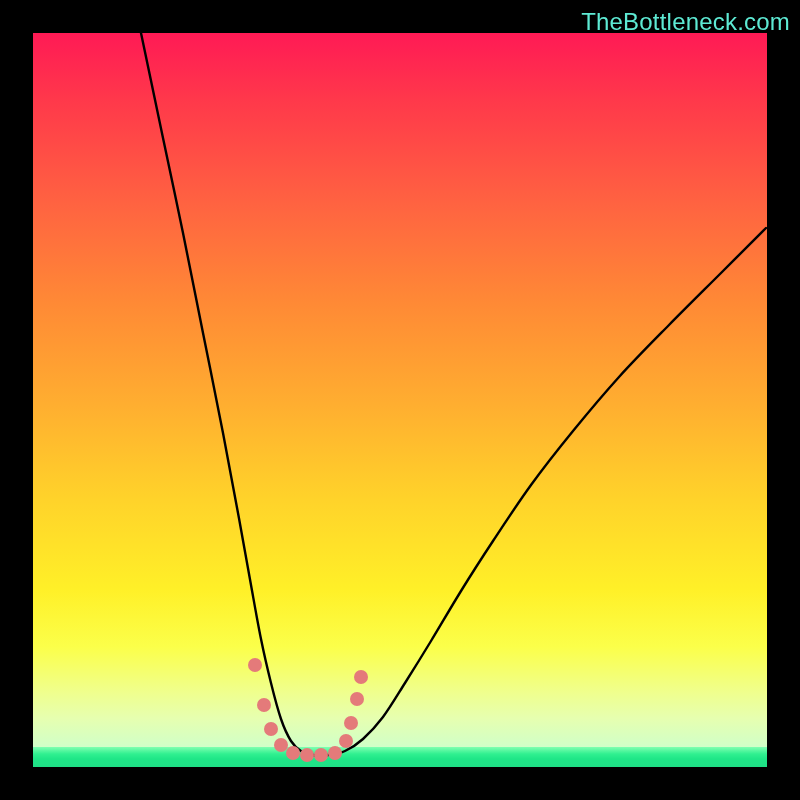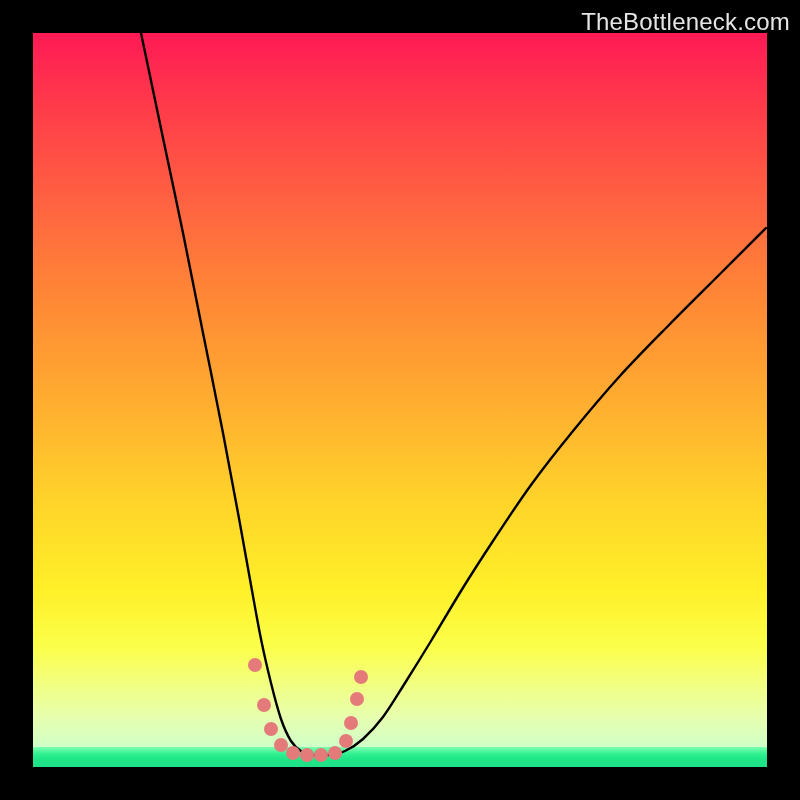--- a/index.html
+++ b/index.html
@@ -57,21 +57,21 @@
     left: 0;
     top: 0;
     width: 734px;
     height: 734px;
     overflow: visible;
   }
   .watermark {
     position: absolute;
     top: 8px;
     right: 10px;
-    color: #e5e5e5;
+    color: #5eead4;
     font-size: 24px;
     font-weight: 400;
     letter-spacing: 0.2px;
     user-select: none;
   }
 </style>
 </head>
 <body>
 
 <div class="watermark">TheBottleneck.com</div>

